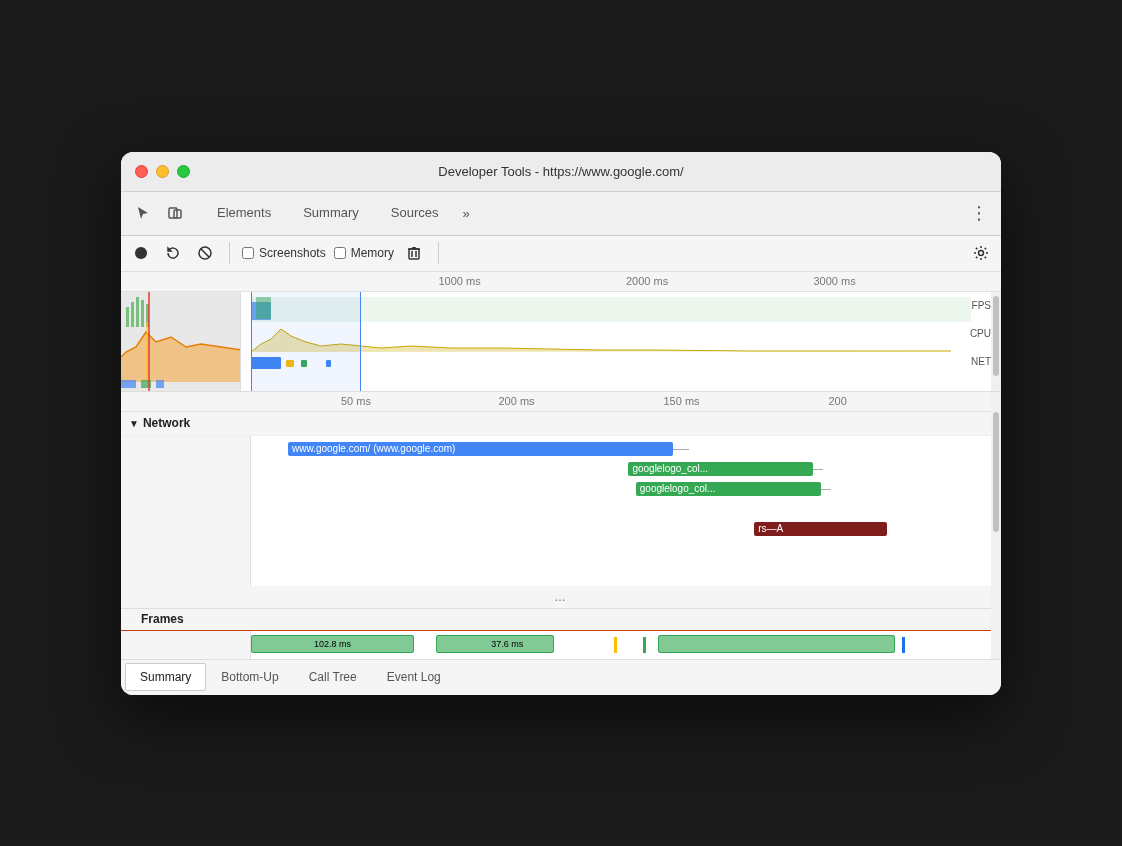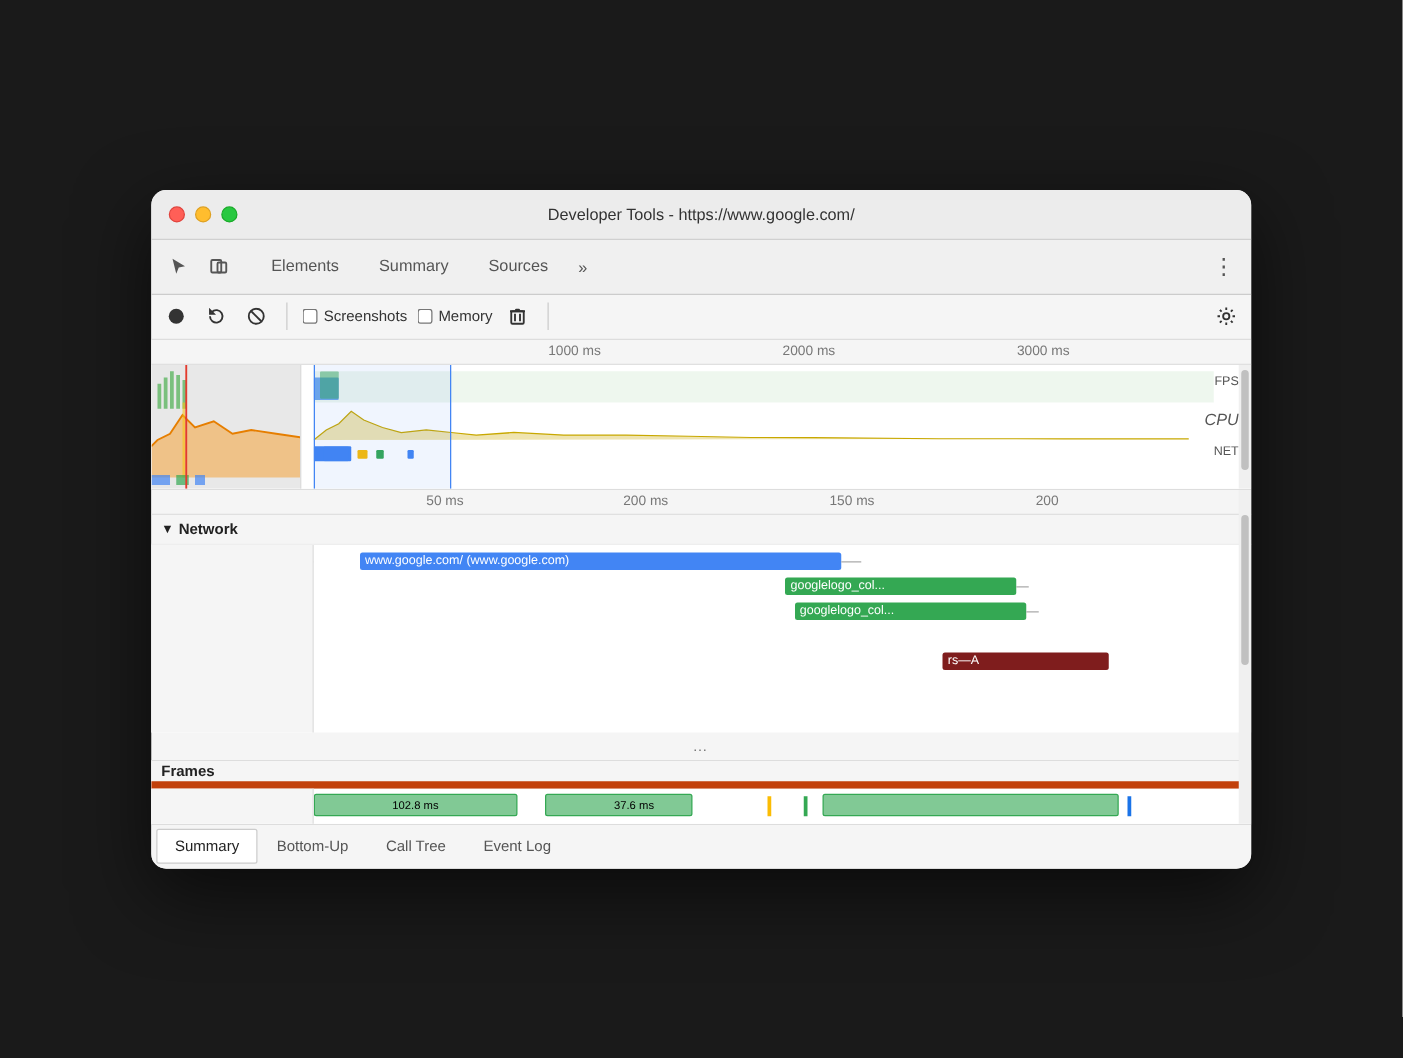--- a/index.html
+++ b/index.html
@@ -284,23 +284,23 @@
       letter-spacing: 2px;
     }
     .frames-section {
       border-top: 1px solid #ddd;
       background: #fff;
     }
     .frames-header {
       display: flex;
       align-items: center;
       height: 22px;
-      padding-left: 8px;
-      background: #f5f5f5;
-      border-bottom: 6px solid #c2410c;
+      padding-left: 20px;
+      background: #f5f5f5;
+      border-bottom: 1px solid #c2410c;
     }
     .frames-label {
       font-size: 12px;
       font-weight: 600;
       color: #222;
     }
     .frames-content {
       height: 24px;
       position: relative;
       display: flex;
@@ -477,21 +477,21 @@
           <rect x="35" y="88" width="8" height="8" fill="#4285f4" opacity="0.7"></rect>
 
           <line x1="28" y1="0" x2="28" y2="100" stroke="#e33b2e" stroke-width="1.5"></line>
         </svg>
       </div>
 
       <div style="position:absolute; right:10px; top:8px;padding-left:45px;">
         <div style="font-size:10px; color:#555; text-align:right;">FPS</div>
       </div>
       <div style="position:absolute; right:10px; top:36px;">
-        <div style="font-size:13px; color:#555; text-align:right;font-style:italic;">CPU</div>
+        <div style="font-size:10px; color:#555; text-align:right;">CPU</div>
       </div>
       <div style="position:absolute; right:10px; top:64px;">
         <div style="font-size:10px; color:#555; text-align:right;">NET</div>
       </div>
 
       <div style="position:absolute; left:130px; top:5px; right:30px; height:25px; background:rgba(200,230,200,0.3);">
         <svg width="100%" height="25">
           <rect x="0" y="5" width="20" height="18" fill="#1a73e8" opacity="0.6" rx="1"></rect>
           <rect x="5" y="0" width="15" height="22" fill="#34a853" opacity="0.5" rx="1"></rect>
         </svg>

